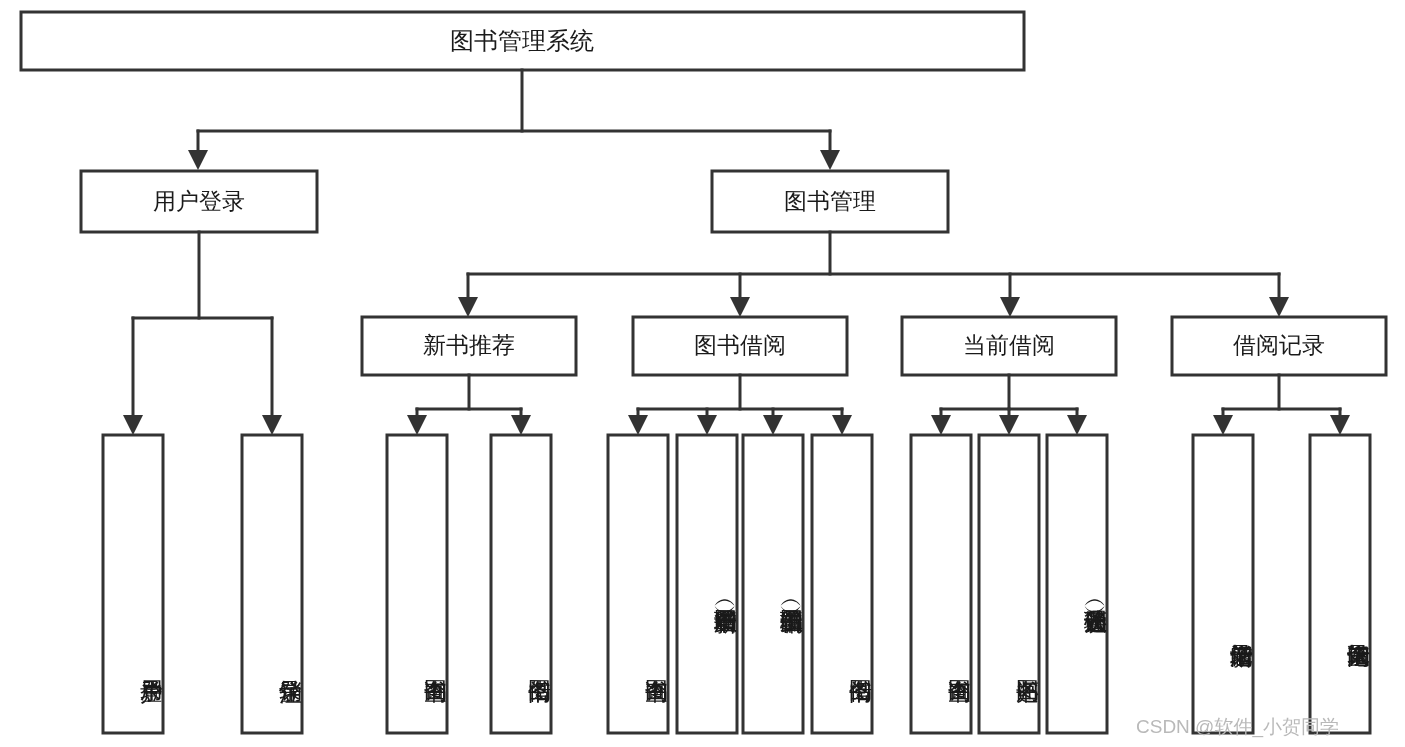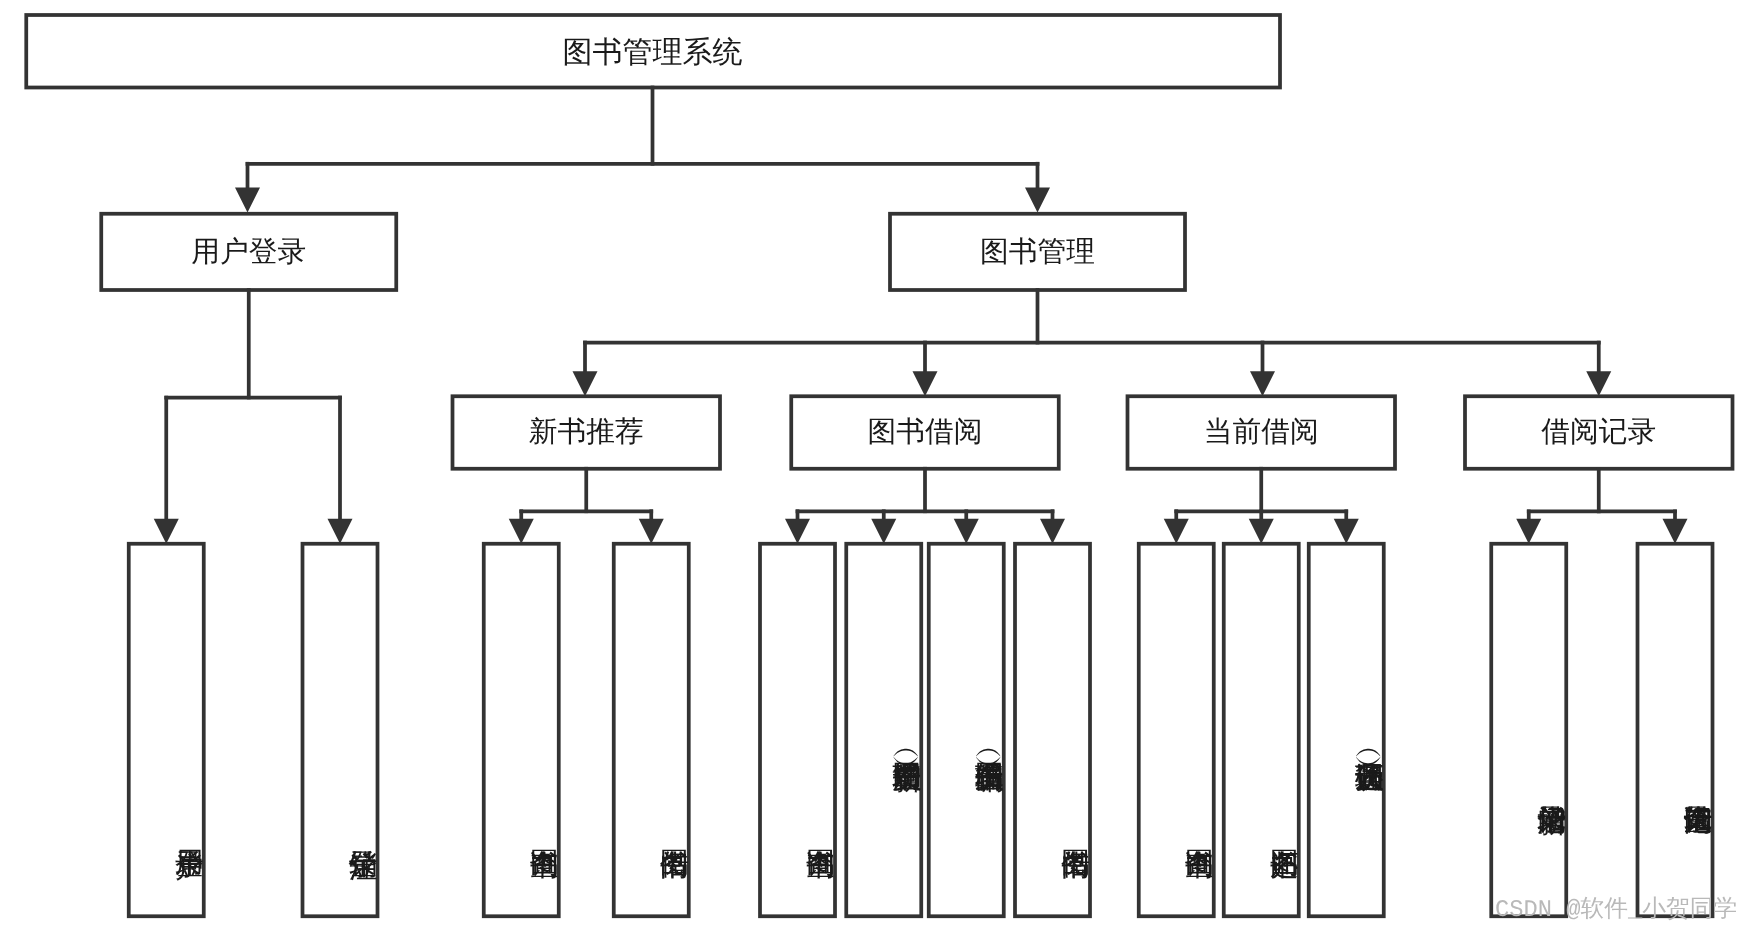--- a/index.html
+++ b/index.html
@@ -67,25 +67,25 @@
     line-height: 1.03;
     color: #1a1a1a;
     letter-spacing: 0;
     white-space: pre;
     writing-mode: vertical-rl;
     text-orientation: upright;
     pointer-events: none;
   }
   .watermark {
     position: absolute;
-    left: 1196px;
+    left: 1136px;
     top: 714px;
     font-size: 19px;
     color: #b9b9b9;
-    font-family: Liberation Mono, monospace;
+    font-family: Liberation Sans, sans-serif;
     white-space: nowrap;
     pointer-events: none;
   }
 </style>
 </head>
 <body>
 
 <div id="diagram-root">
 
   <svg class="diagram" viewBox="0 0 1405 747">

